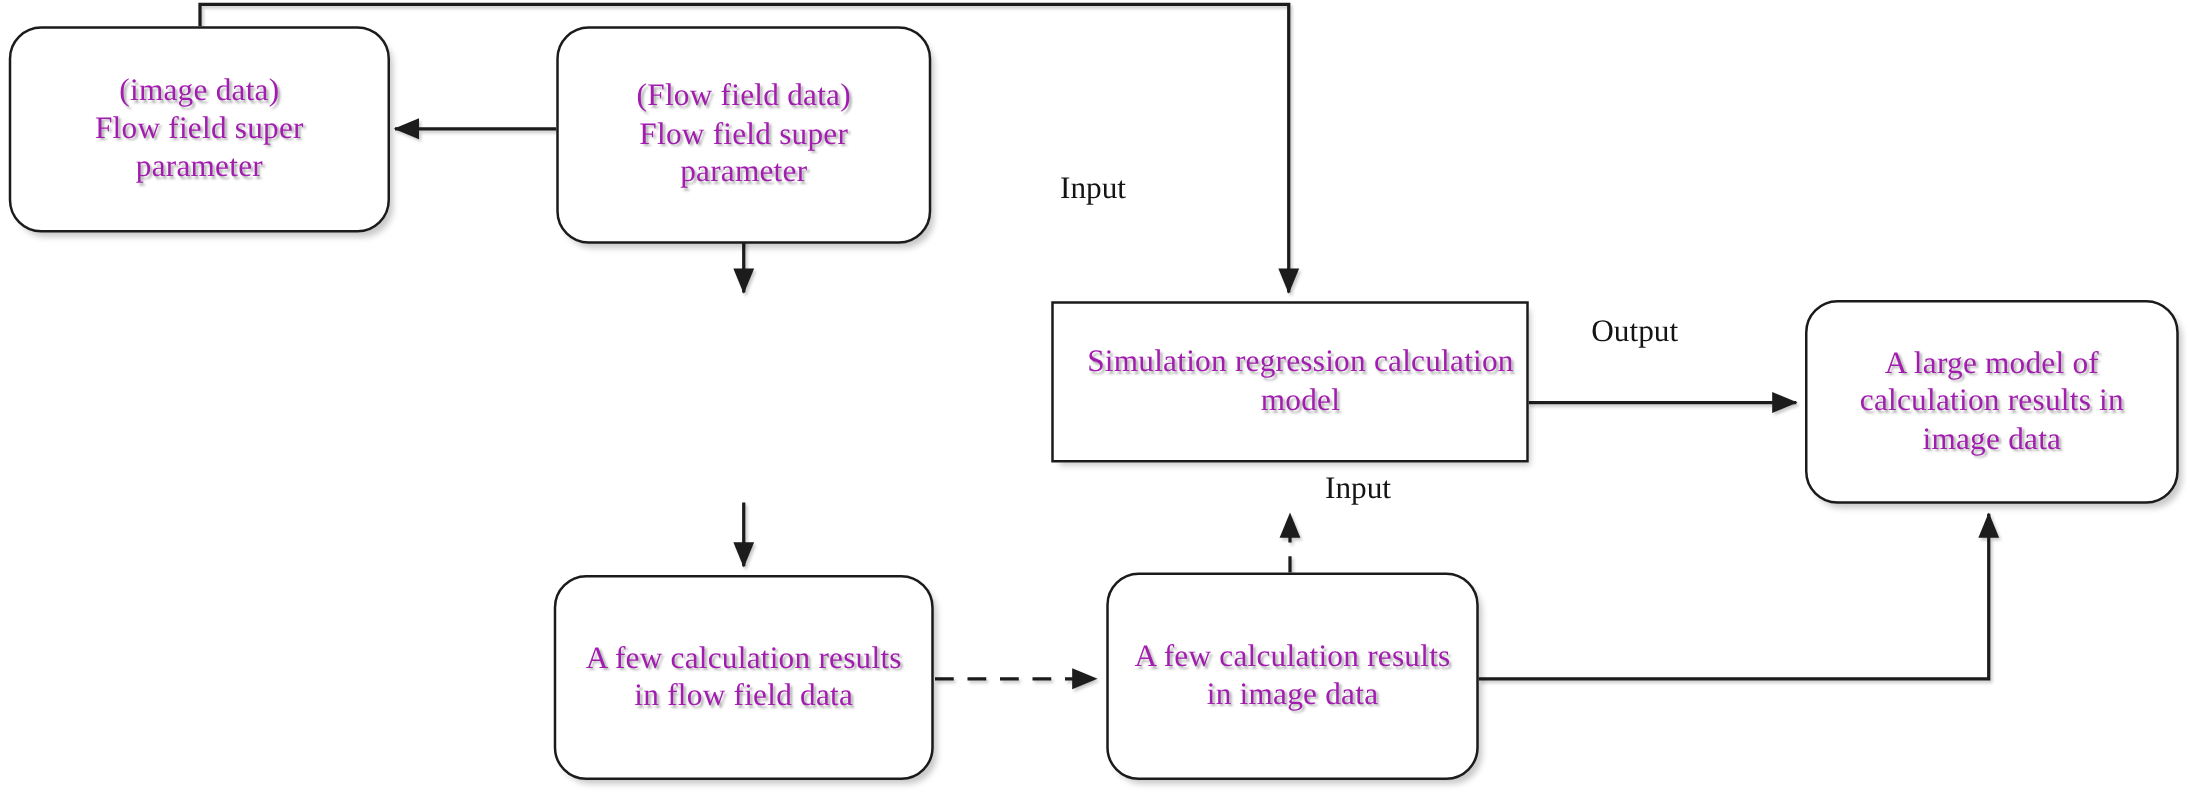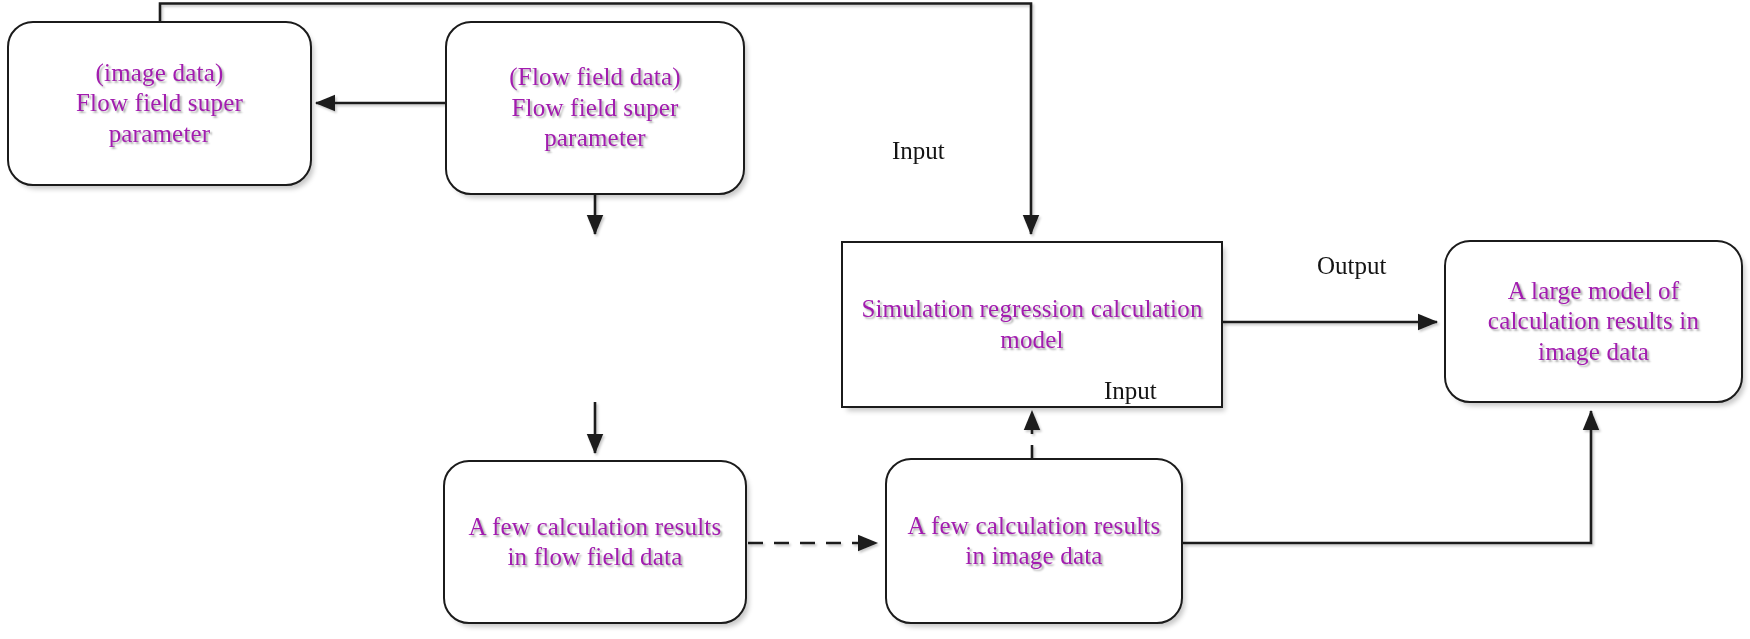--- a/index.html
+++ b/index.html
@@ -43,21 +43,20 @@
   .node.rounded { border-radius: 26px; }
   .node.rect { border-radius: 0; }
   .node .txt { display: block; padding: 0 10px; }
   .edge-label {
     position: absolute;
     color: #141414;
     font-size: 25px;
     line-height: 1.1;
     white-space: nowrap;
     z-index: 3;
-    margin-left: 44px;
   }
 </style>
 </head>
 <body>
 
 <div id="canvas">
 
   <svg id="edges" viewBox="0 0 1750 639" width="1750" height="639" xmlns="http://www.w3.org/2000/svg">
     <defs>
       <marker id="arrowhead" markerWidth="9" markerHeight="9" refX="7.4" refY="3.4" orient="auto" markerUnits="strokeWidth">
@@ -94,21 +93,21 @@
 parameter</span>
   </div>
 
   <div class="node rounded" style="left:445px; top:21px; width:300px; height:174px;">
     <span class="txt" style="white-space: pre-line;">(Flow field data)
 Flow field super
 parameter</span>
   </div>
 
 
-  <div class="node rect" style="left:841px; top:241px; width:382px; height:167px;">
+  <div class="node rect" style="left:841px; top:241px; width:382px; height:129px;justify-content:flex-end;">
     <span class="txt" style="white-space: pre-line;">Simulation regression calculation
 model</span>
   </div>
 
   <div class="node rounded" style="left:1444px; top:240px; width:299px; height:163px;">
     <span class="txt" style="white-space: pre-line;">A large model of
 calculation results in
 image data</span>
   </div>
 

